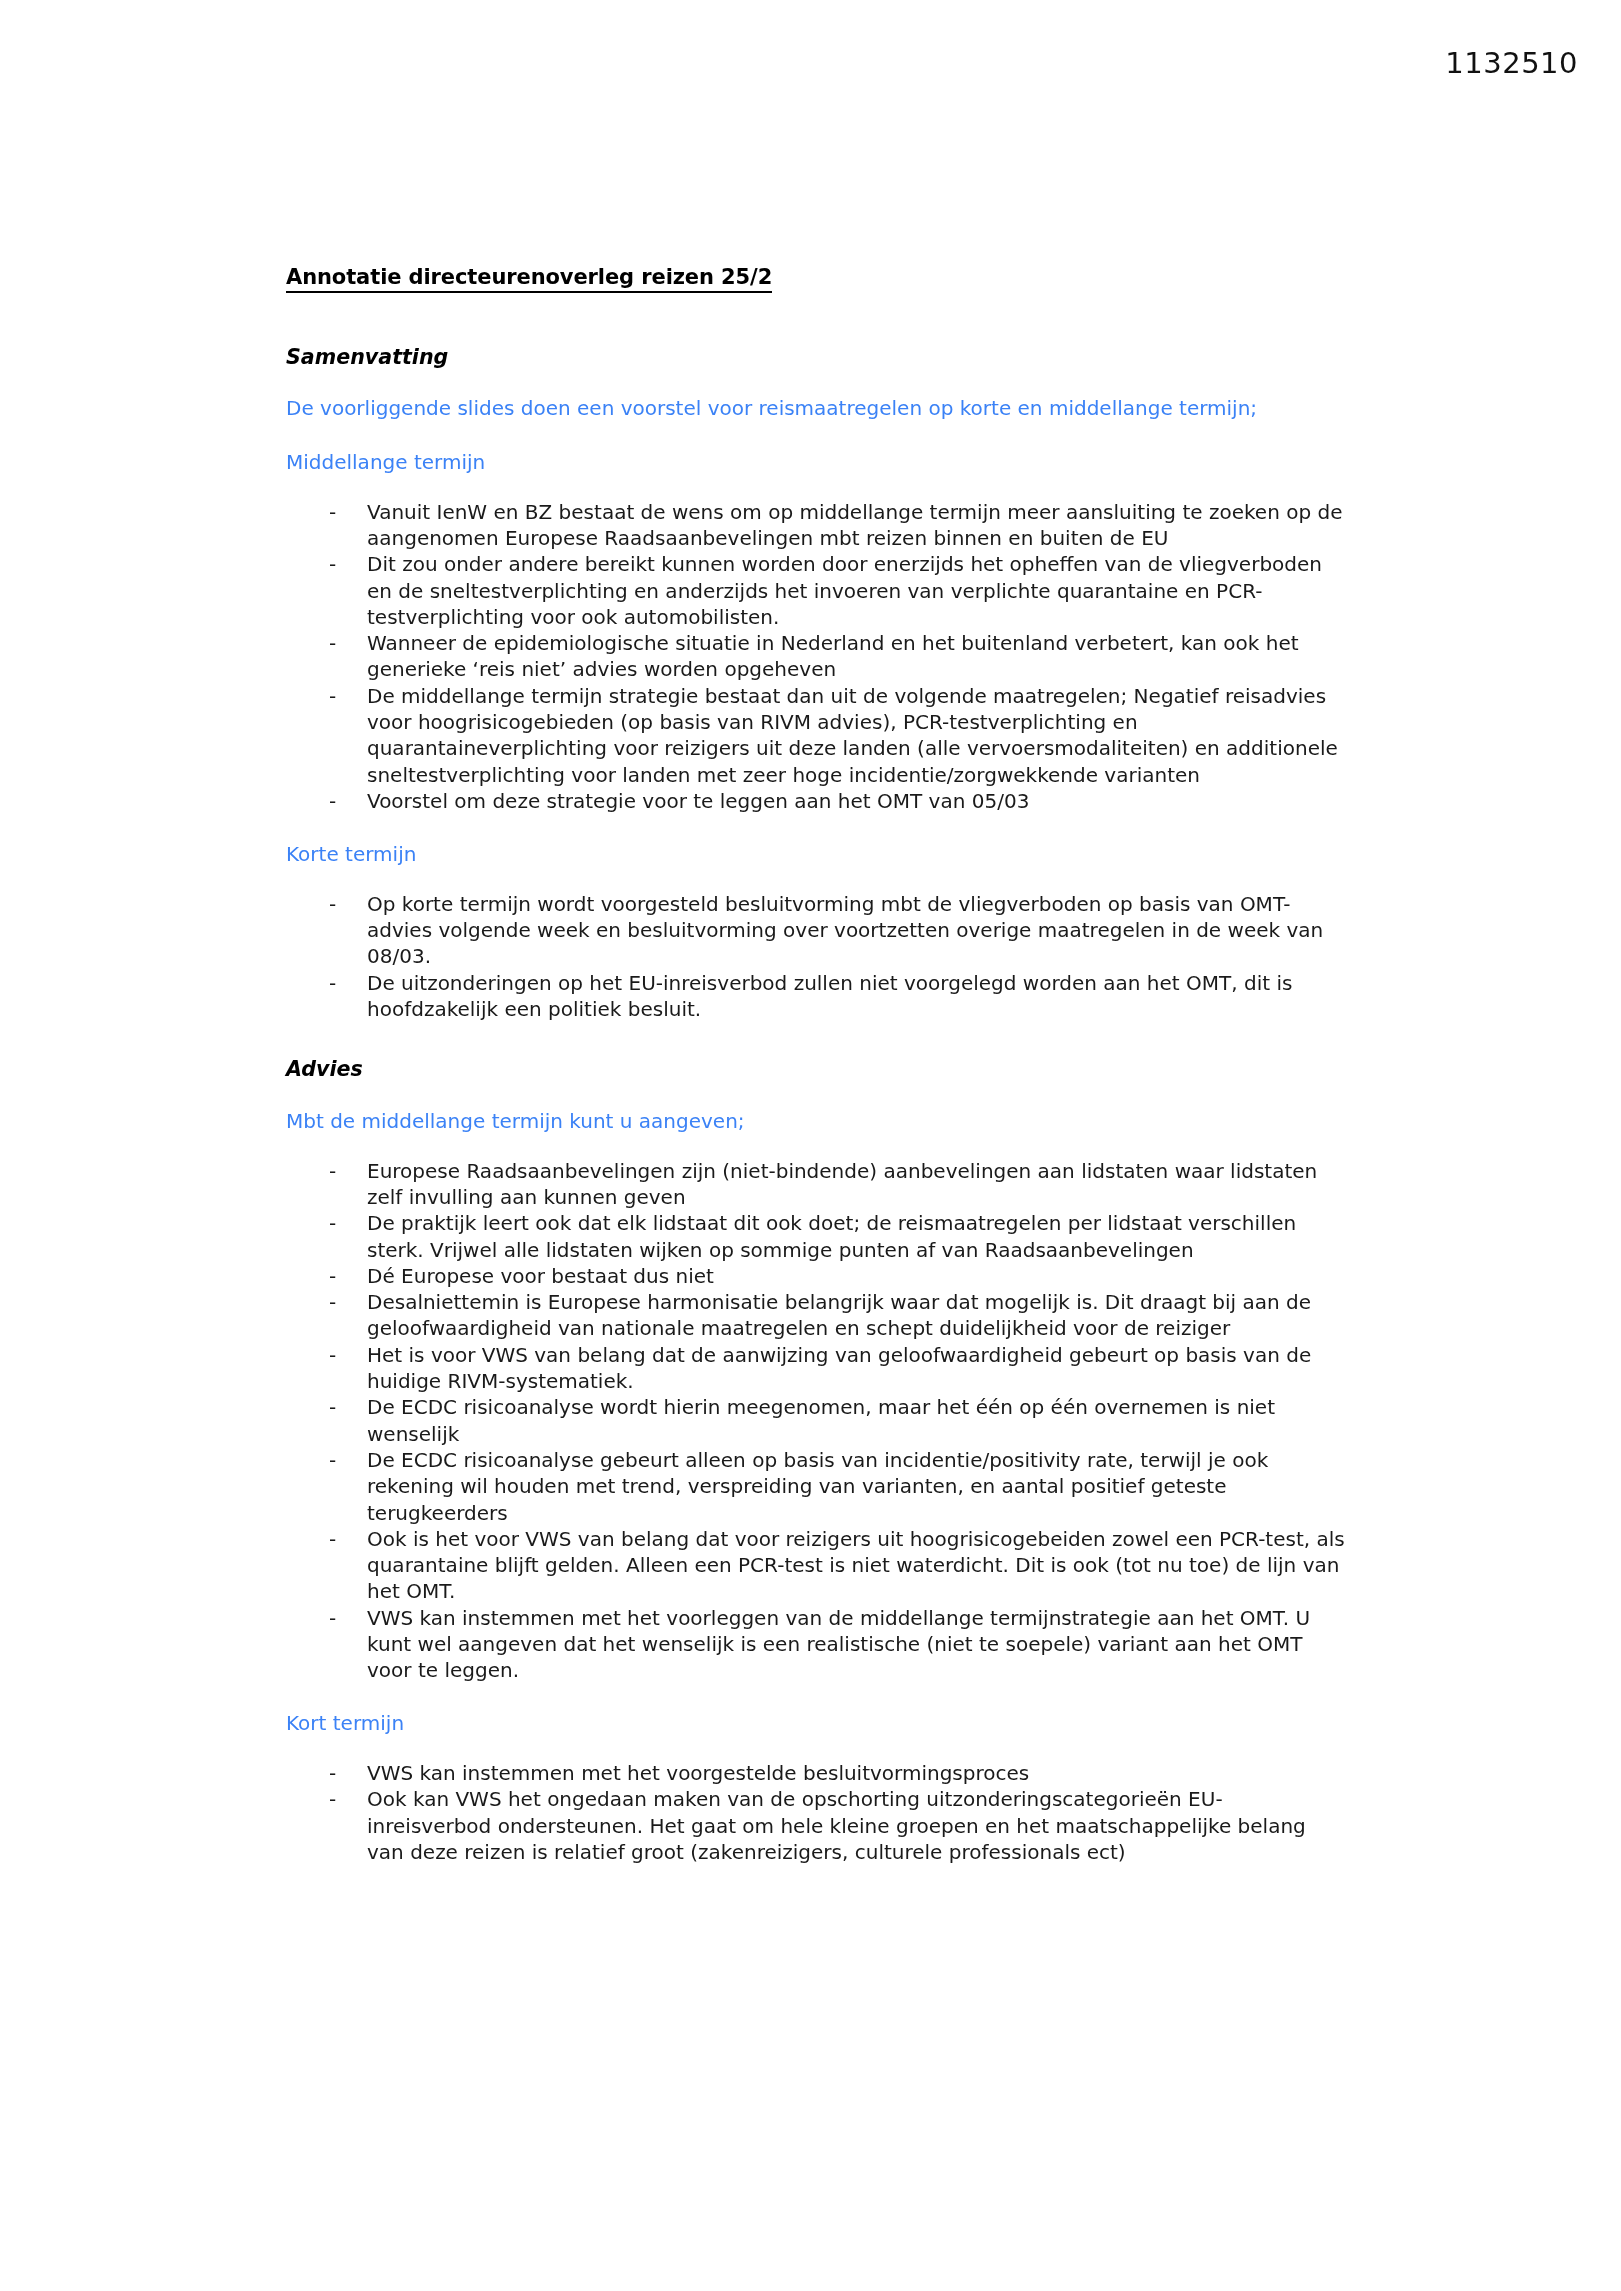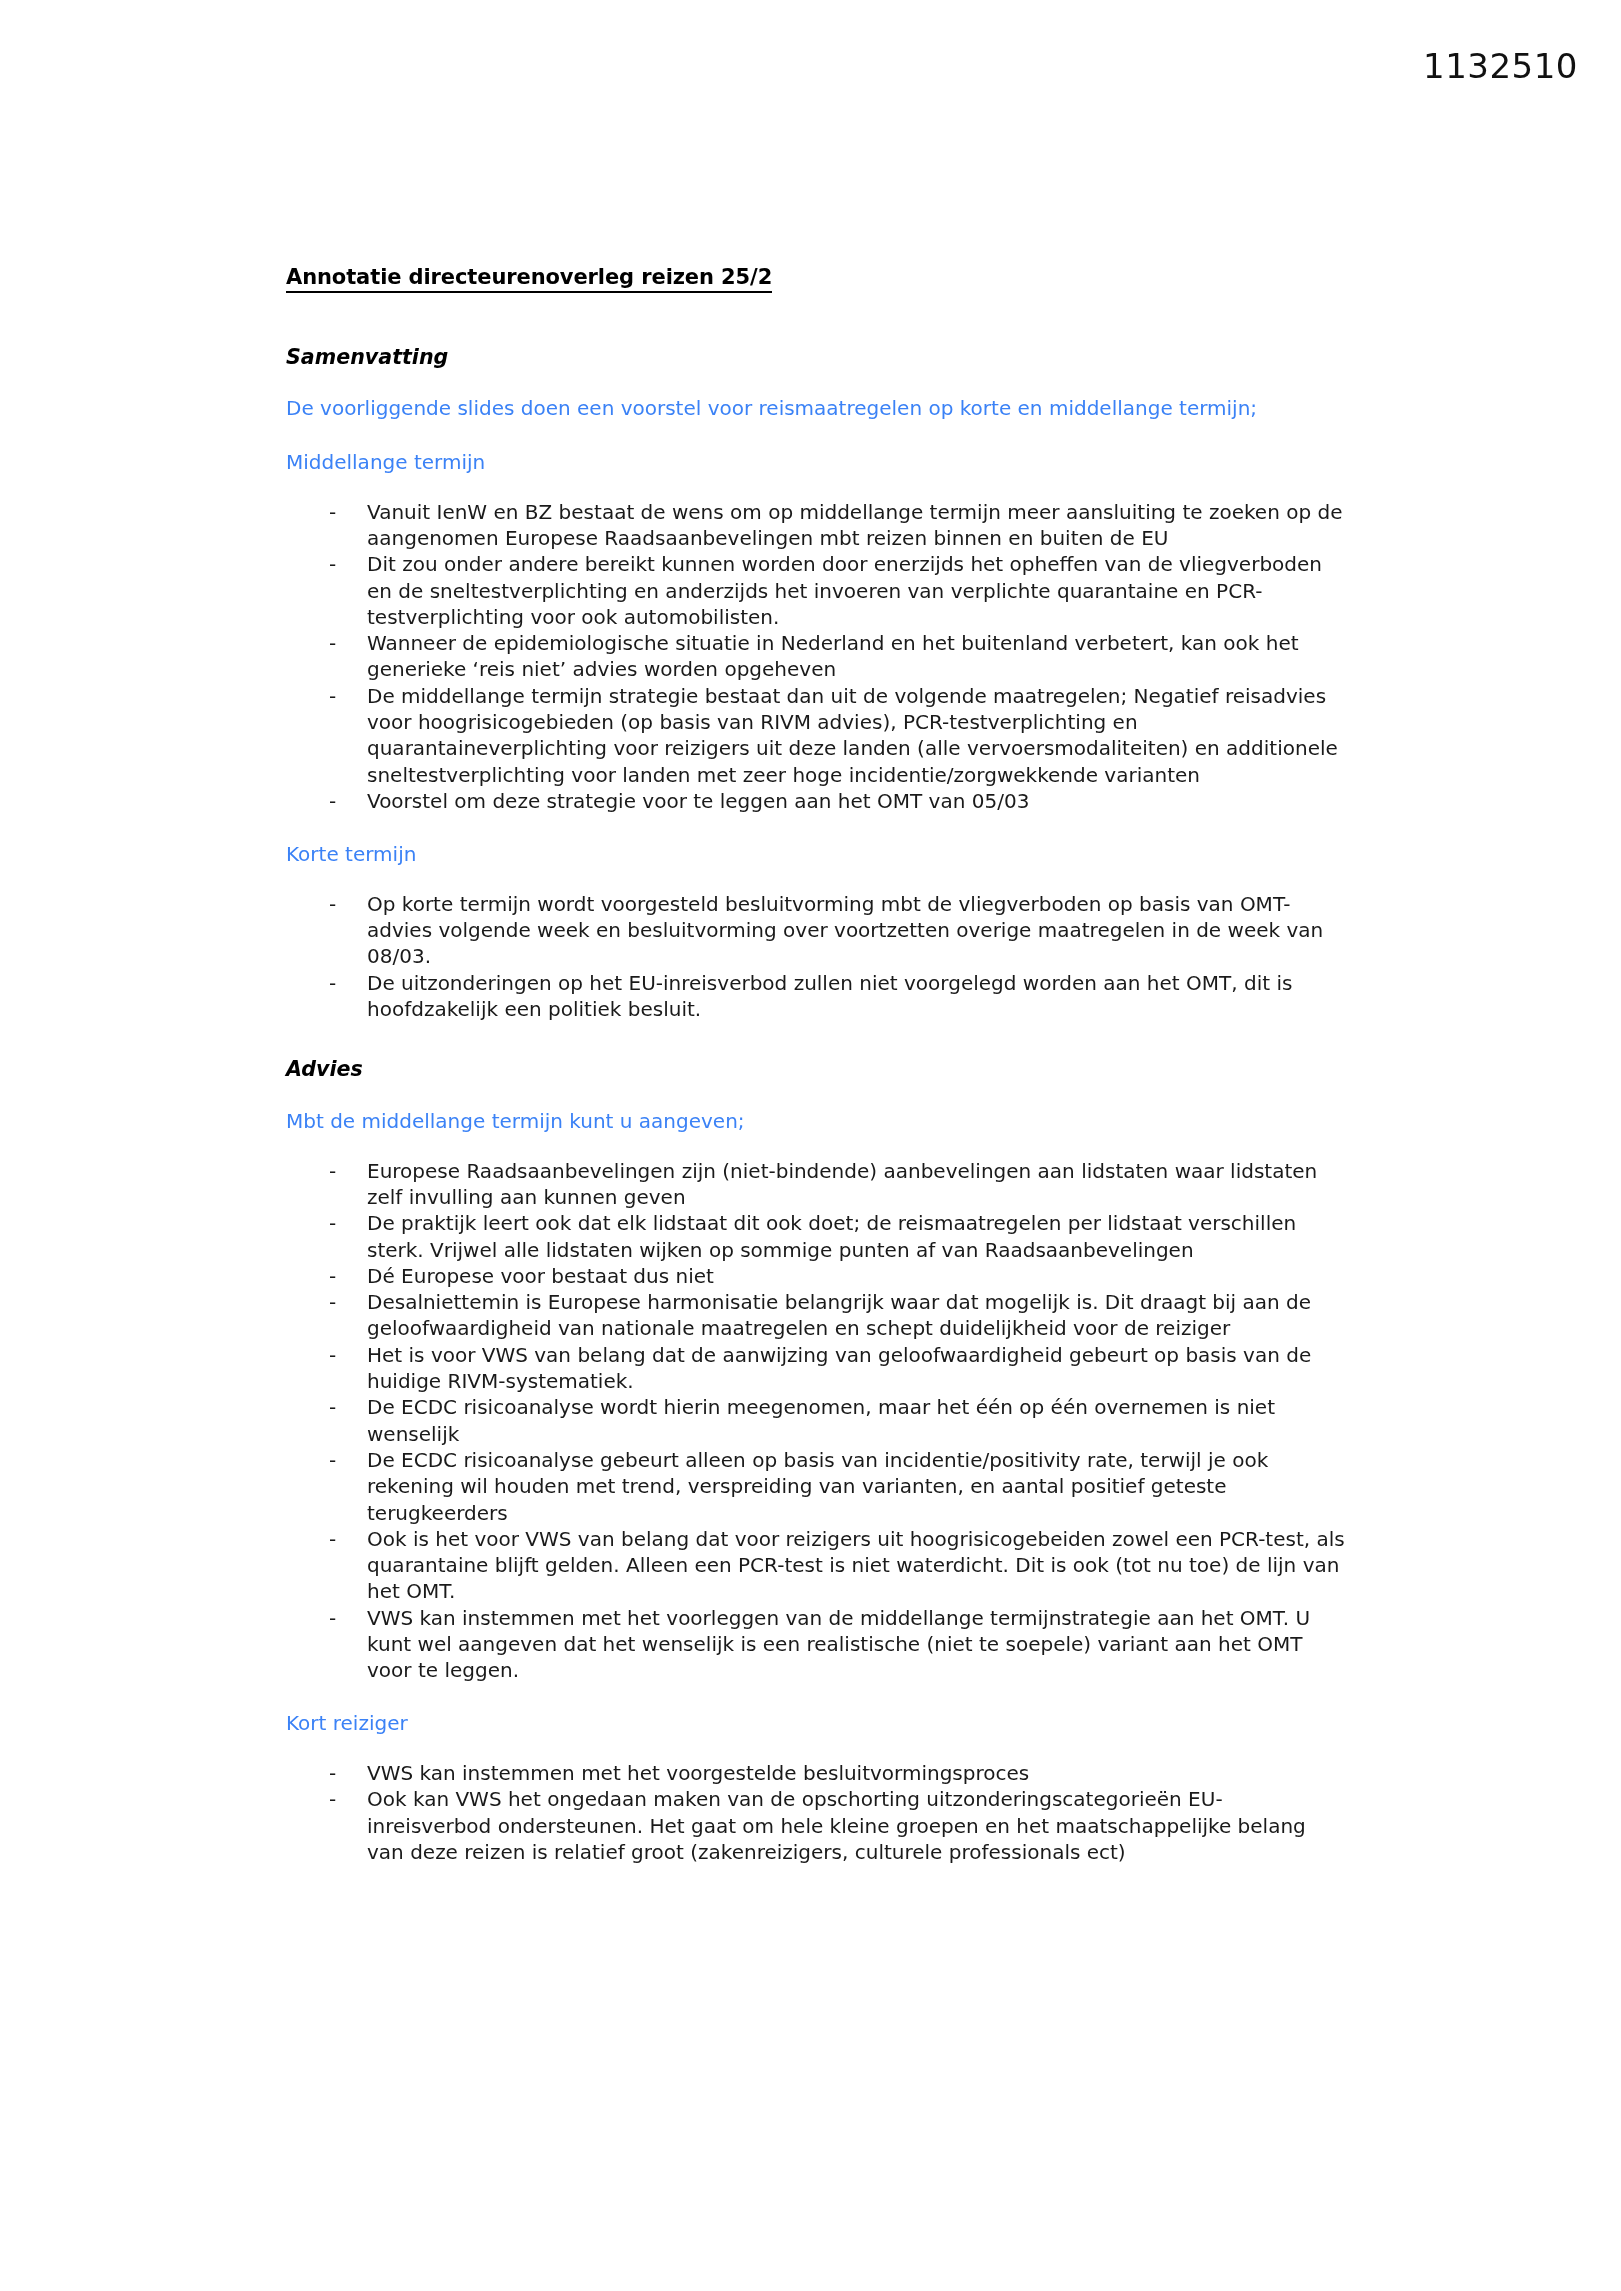--- a/index.html
+++ b/index.html
@@ -17,21 +17,21 @@
     height: 2292px;
     background: #ffffff;
     overflow: hidden;
     box-sizing: border-box;
   }
   
   .doc-ref {
     position: absolute;
     top: 46px;
     right: 43px;
-    font-size: 34px;
+    font-size: 29px;
     letter-spacing: 0.5px;
     color: #111;
     white-space: nowrap;
   }
   
   .content {
     position: absolute;
     left: 286px;
     top: 264px;
     width: 1059px;
@@ -177,21 +177,21 @@
       <li>
         <span class="dash">-</span>
         <span class="li-text">Ook is het voor VWS van belang dat voor reizigers uit hoogrisicogebeiden zowel een PCR-test, als quarantaine blijft gelden. Alleen een PCR-test is niet waterdicht. Dit is ook (tot nu toe) de lijn van het OMT.</span>
       </li>
       <li>
         <span class="dash">-</span>
         <span class="li-text">VWS kan instemmen met het voorleggen van de middellange termijnstrategie aan het OMT. U kunt wel aangeven dat het wenselijk is een realistische (niet te soepele) variant aan het OMT voor te leggen.</span>
       </li>
     </ul>
 
-    <p class="para tight">Kort reiziger</p>
+    <p class="para tight">Kort termijn</p>
 
     <ul class="dash-list">
       <li>
         <span class="dash">-</span>
         <span class="li-text">VWS kan instemmen met het voorgestelde besluitvormingsproces</span>
       </li>
       <li>
         <span class="dash">-</span>
         <span class="li-text">Ook kan VWS het ongedaan maken van de opschorting uitzonderingscategorieën EU-inreisverbod ondersteunen. Het gaat om hele kleine groepen en het maatschappelijke belang van deze reizen is relatief groot (zakenreizigers, culturele professionals ect)</span>
       </li>

